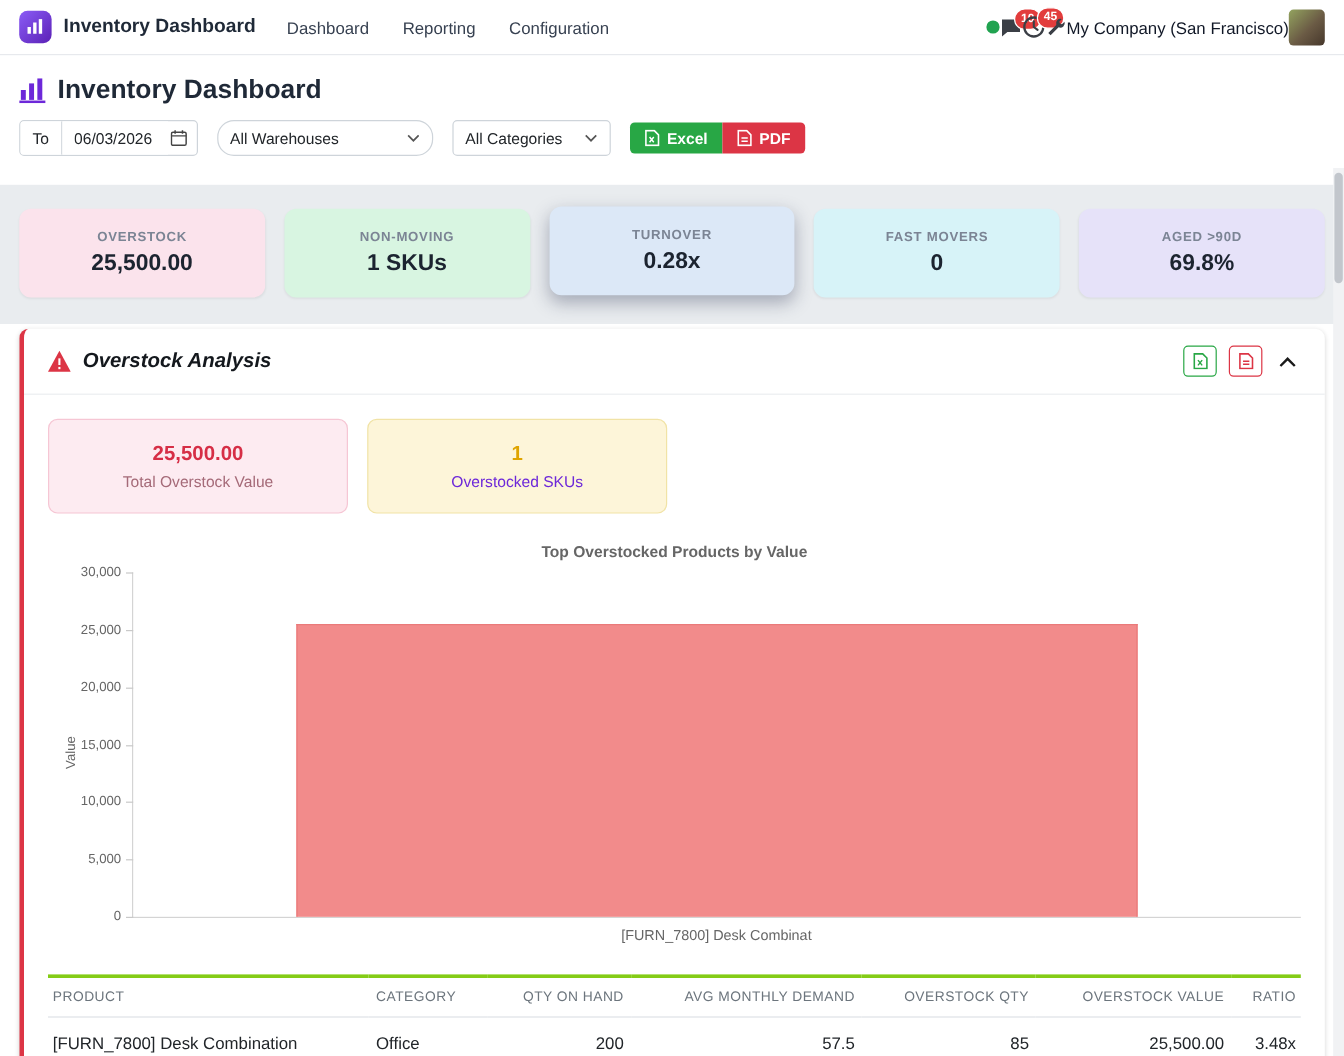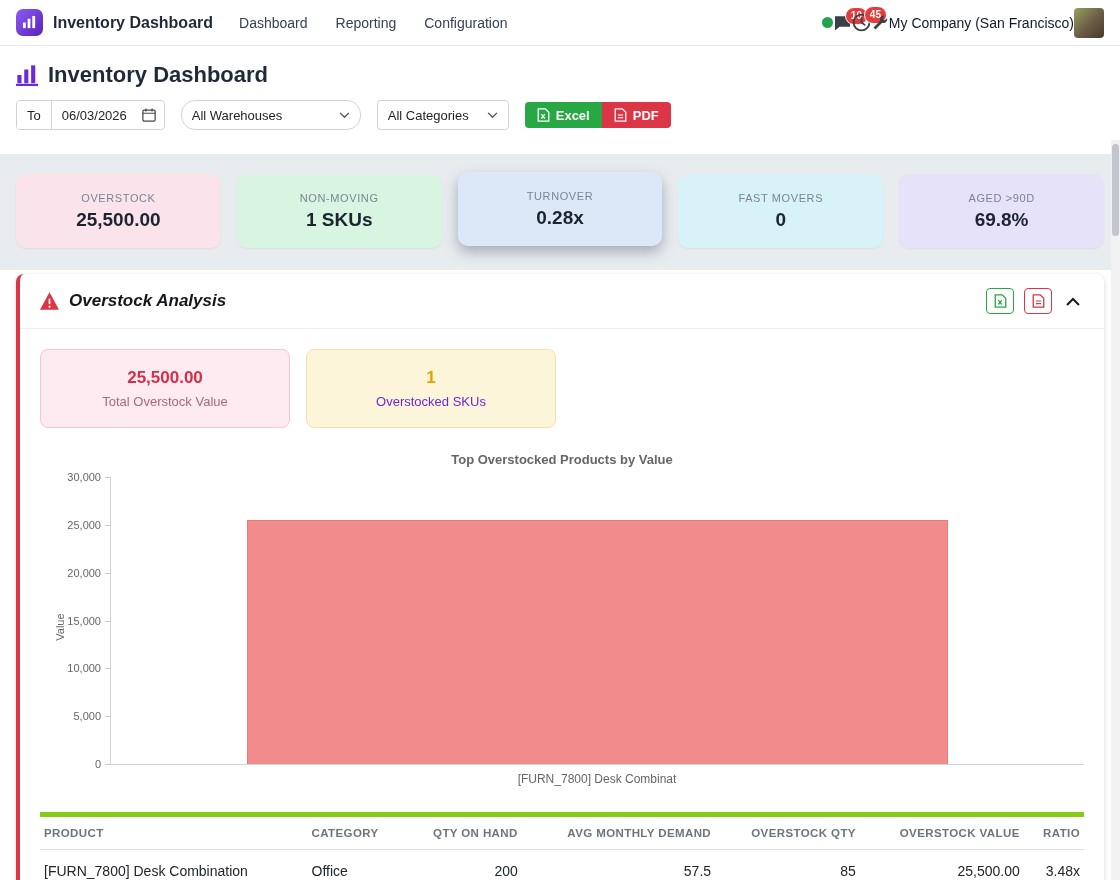--- a/index.html
+++ b/index.html
@@ -33,21 +33,21 @@
   .select-warehouse { width:180px;border-radius:14px; }
   .select-category { width:132px; }
   .btn { display:inline-flex; align-items:center; gap:6px; height:26px; border:none; border-radius:4px; color:#fff; font-family:"Liberation Sans",sans-serif; font-size:13px; font-weight:700; padding:0 12px; cursor:pointer; }
   .btn-excel { background:#28a745; border-radius:4px 0 0 4px; }
   .btn-pdf { background:#dc3545; border-radius:0 4px 4px 0; }
   .btn-pair { display:inline-flex; }
 
   
   .kpi-strip { background:#e9ecef; padding:20px 16px 22px; display:flex; gap:16px; margin-top:12px; }
   .kpi-card { flex:1; height:74px; border-radius:10px; display:flex; flex-direction:column; align-items:center; justify-content:center; gap:5px; cursor:pointer; box-shadow:0 1px 2px rgba(0,0,0,.06); }
-  .kpi-label { font-size:11px; font-weight:400; letter-spacing:.6px; color:#7b8494; }
+  .kpi-label { font-size:11px; font-weight:700; letter-spacing:.6px; color:#7b8494; }
   .kpi-value { font-size:19px; font-weight:700; color:#1c2430; }
   .kpi-pink   { background:#fbe3ec; }
   .kpi-green  { background:#d8f5e1; }
   .kpi-blue   { background:#dce8f7; box-shadow:0 6px 14px rgba(40,50,80,.35); transform:translateY(-2px); }
   .kpi-cyan   { background:#d7f3f8; }
   .kpi-purple { background:#e6e2f9; }
 
   
   .panel { margin:4px 16px 0; background:#fff; border-left:4px solid #dc3545; border-radius:8px; box-shadow:0 1px 4px rgba(0,0,0,.16); }
   .panel-header { display:flex; align-items:center; gap:10px; padding:14px 20px; border-bottom:1px solid #eceef1;font-style:italic; }
@@ -80,21 +80,21 @@
   .ytick { position:absolute; left:0; width:0; height:0; }
   .ytick-dash { position:absolute; left:-6px; top:0; width:6px; height:1px; background:#c9c9c9; }
   .ytick-text { position:absolute; right:10px; top:0; transform:translateY(-50%); font-size:11px; color:#666; white-space:nowrap; }
   .bar-slot { flex:1; height:100%; display:flex; align-items:flex-end; justify-content:center; }
   .bar { width:72%; border:1px solid #ea7a7a; border-bottom:none; }
   .x-labels { display:flex; padding-top:7px; }
   .x-label { flex:1; text-align:center; font-size:12px; color:#666; }
 
   
   .data-table { width:100%; border-collapse:collapse; margin-top:26px; }
-  .data-table th { font-size:11.5px; font-weight:700; letter-spacing:.4px; color:#6c757d; text-align:left; padding:10px 6px; border-top:5px solid #84cc16; border-bottom:1px solid #dee2e6; white-space:nowrap;margin-left:24px; }
+  .data-table th { font-size:11.5px; font-weight:400; letter-spacing:.4px; color:#6c757d; text-align:left; padding:10px 6px; border-top:3px solid #84cc16; border-bottom:1px solid #dee2e6; white-space:nowrap;margin-left:24px; }
   .data-table td { font-size:14px; color:#212529; padding:13px 6px; border-bottom:1px solid #e9ecef; white-space:nowrap; }
   .data-table th.num, .data-table td.num { text-align:right; }
   .data-table th:first-child, .data-table td:first-child { padding-left:4px; }
   .data-table th:last-child, .data-table td:last-child { padding-right:4px; }
 
   
   .scrollbar { position:absolute; top:140px; right:0; bottom:0; width:9px; background:#f1f2f4; }
   .scroll-thumb { position:absolute; top:4px; left:1px; width:7px; height:92px; border-radius:4px; background:#c2c6cc; }
 
   svg { display:block; }

